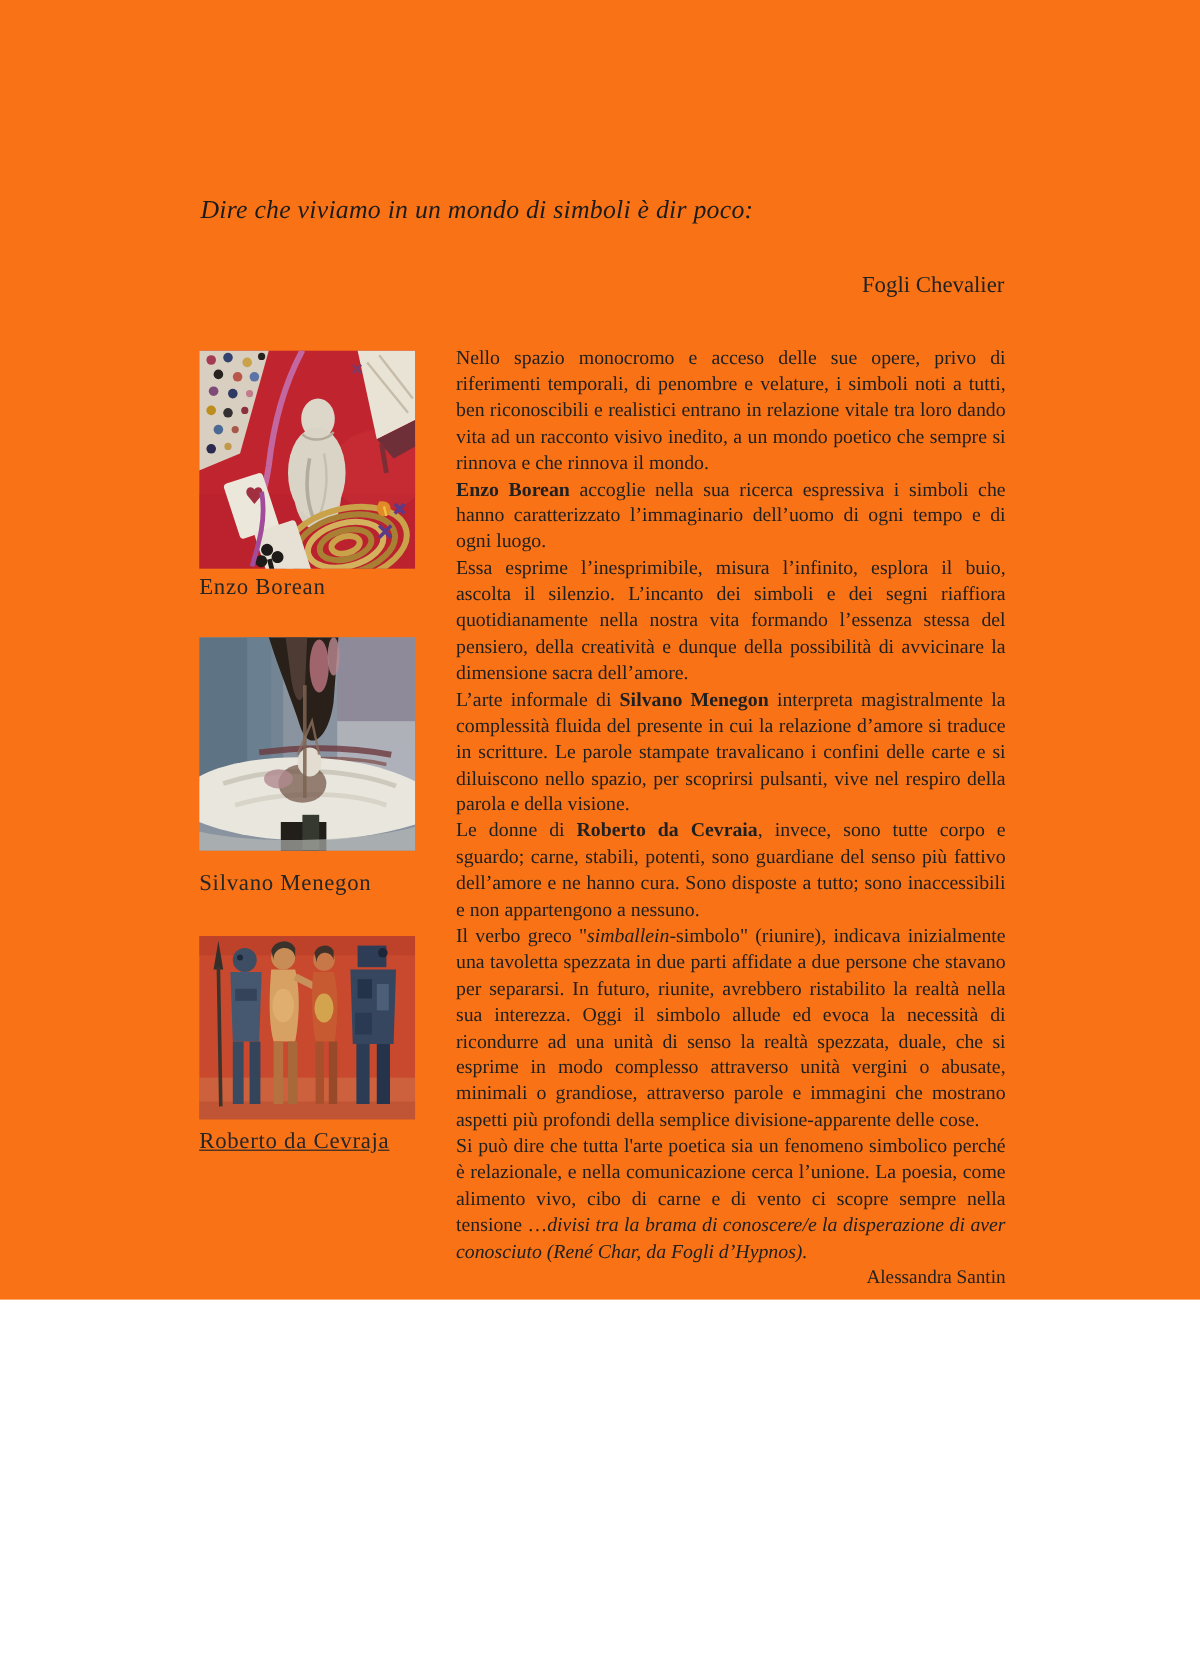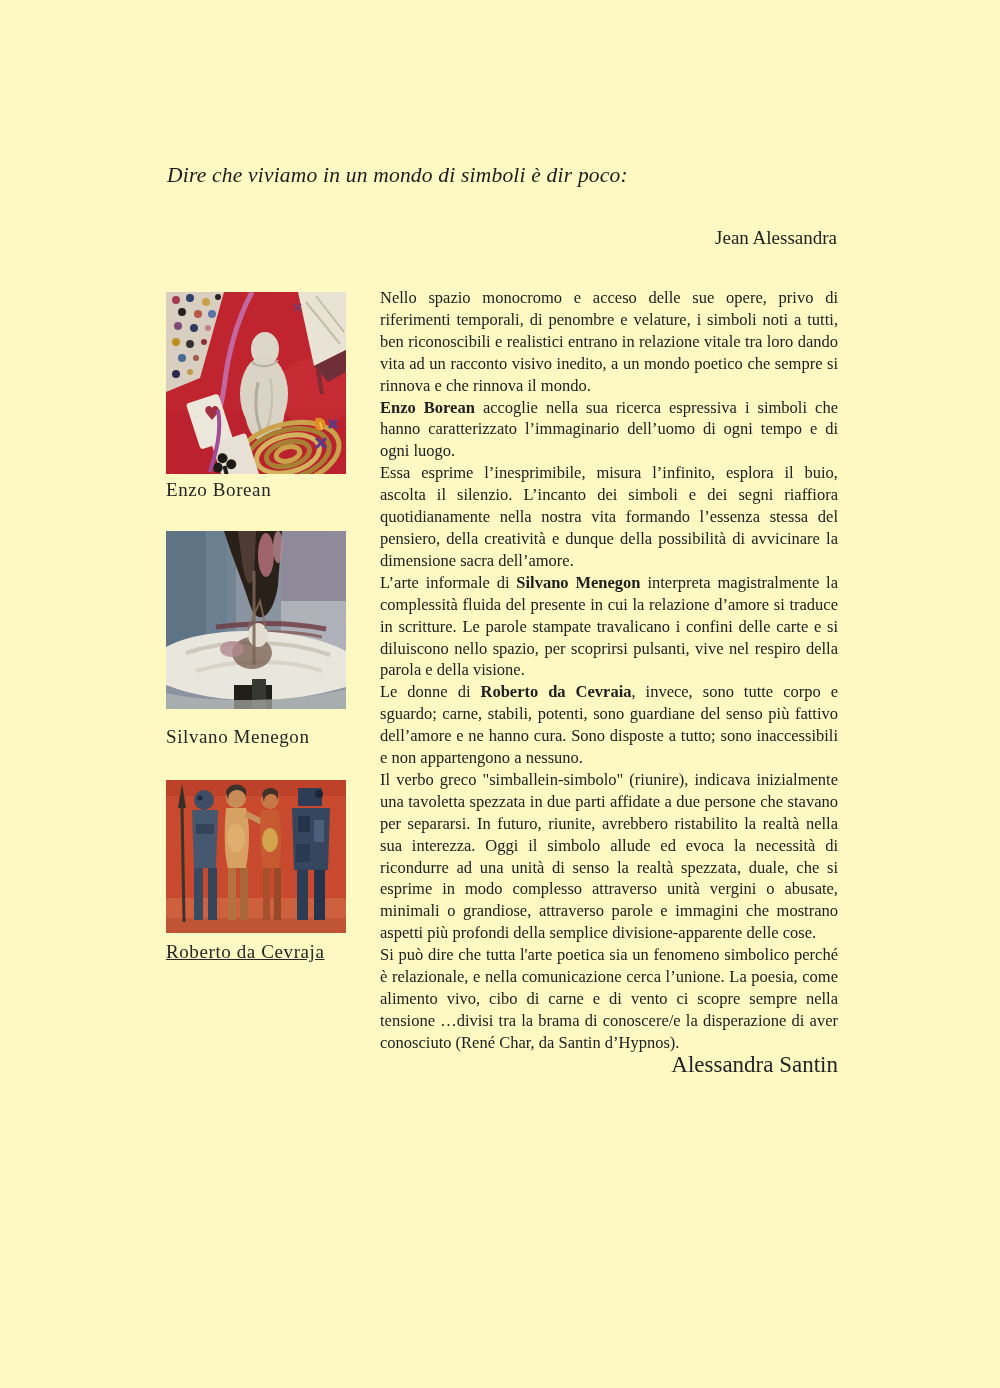--- a/index.html
+++ b/index.html
@@ -1,20 +1,20 @@
 <!DOCTYPE html>
 <html lang="it"><head>
 <meta charset="utf-8">
 <style>
   html,body{margin:0;padding:0;}
   body{
     width:1000px;height:1388px;background:#ffffff;
     font-family:"Liberation Serif","DejaVu Serif",serif;color:#1f1f1f;
   }
-  .page{position:relative;width:1000px;height:1388px;background:#fef9c3;overflow:hidden;}
+  .page{position:relative;width:1000px;height:1083px;background:#f97316;overflow:hidden;}
 
   .quote{
     position:absolute;left:167px;top:161px;width:620px;
     font-style:italic;font-size:21.5px;line-height:28.5px;color:#1b1b1b;
     letter-spacing:0.2px;
   }
   .attribution{
     position:absolute;left:380px;top:227px;width:457px;
     text-align:right;font-size:19px;color:#222;
   }
@@ -29,32 +29,32 @@
   .cap-2{margin-top:17px;}
   .cap-3{margin-top:8px;text-decoration:underline;}
 
   .body-col{
     position:absolute;left:380px;top:287px;width:458px;
     font-size:16.5px;line-height:21.9px;text-align:justify;color:#202020;
     hyphens:auto;-webkit-hyphens:auto;
   }
   .body-col p{margin:0;}
   .b{font-weight:700;}
-  .i{}
-  .signature{text-align:right;font-size:23px;color:#222;}
+  .i{font-style:italic;}
+  .signature{text-align:right;font-size:16px;color:#222;}
 </style>
 </head>
 <body>
 
 <div class="page">
 
   <div class="quote">
     <div>Dire che viviamo in un mondo di simboli è dir poco:</div>
   </div>
-  <div class="attribution">Jean Alessandra</div>
+  <div class="attribution">Fogli Chevalier</div>
 
   <div class="figure fig-1">
     <svg viewBox="0 0 180 182" height="182" role="img">
       <rect width="180" height="182" fill="#c0242e"></rect>
       <rect x="0" y="120" width="180" height="62" fill="#b01f2a" opacity="0.3"></rect>
       <ellipse cx="150" cy="100" rx="40" ry="34" fill="#cb2f38" opacity="0.5"></ellipse>
 
       <polygon points="0,0 58,0 34,86 0,100" fill="#d9cfc0"></polygon>
       <g>
         <circle cx="10" cy="8" r="4" fill="#a43b53"></circle>
@@ -210,17 +210,17 @@
     <div class="caption cap-3">Roberto da Cevraja</div>
   </div>
 
   <div class="body-col">
     <p><span>Nello spazio monocromo e acceso delle sue opere, privo di riferimenti temporali, di penombre e velature, i simboli noti a tutti, ben riconoscibili e realistici entrano in relazione vitale tra loro dando vita ad un racconto visivo inedito, a un mondo poetico che sempre si rinnova e che rinnova il mondo.</span></p>
     <p><span class="b">Enzo Borean</span><span> accoglie nella sua ricerca espressiva i simboli che hanno caratterizzato l’immaginario dell’uomo di ogni tempo e di ogni luogo.</span></p>
     <p><span>Essa esprime l’inesprimibile, misura l’infinito, esplora il buio, ascolta il silenzio. L’incanto dei simboli e dei segni riaffiora quotidianamente nella nostra vita formando l’essenza stessa del pensiero, della creatività e dunque della possibilità di avvicinare la dimensione sacra dell’amore.</span></p>
     <p><span>L’arte informale di </span><span class="b">Silvano Menegon</span><span> interpreta magistralmente la complessità fluida del presente in cui la relazione d’amore si traduce in scritture. Le parole stampate travalicano i confini delle carte e si diluiscono nello spazio, per scoprirsi pulsanti, vive nel respiro della parola e della visione.</span></p>
     <p><span>Le donne di </span><span class="b">Roberto da Cevraia</span><span>, invece, sono tutte corpo e sguardo; carne, stabili, potenti, sono guardiane del senso più fattivo dell’amore e ne hanno cura. Sono disposte a tutto; sono inaccessibili e non appartengono a nessuno.</span></p>
     <p><span>Il verbo greco "</span><span class="i">simballein</span><span>-simbolo" (riunire), indicava inizialmente una tavoletta spezzata in due parti affidate a due persone che stavano per separarsi. In futuro, riunite, avrebbero ristabilito la realtà nella sua interezza. Oggi il simbolo allude ed evoca la necessità di ricondurre ad una unità di senso la realtà spezzata, duale, che si esprime in modo complesso attraverso unità vergini o abusate, minimali o grandiose, attraverso parole e immagini che mostrano aspetti più profondi della semplice divisione-apparente delle cose.</span></p>
-    <p><span>Si può dire che tutta l'arte poetica sia un fenomeno simbolico perché è relazionale, e nella comunicazione cerca l’unione. La poesia, come alimento vivo, cibo di carne e di vento ci scopre sempre nella tensione …</span><span class="i">divisi tra la brama di conoscere/e la disperazione di aver conosciuto (René Char, da Santin d’Hypnos).</span></p>
+    <p><span>Si può dire che tutta l'arte poetica sia un fenomeno simbolico perché è relazionale, e nella comunicazione cerca l’unione. La poesia, come alimento vivo, cibo di carne e di vento ci scopre sempre nella tensione …</span><span class="i">divisi tra la brama di conoscere/e la disperazione di aver conosciuto (René Char, da Fogli d’Hypnos).</span></p>
     <div class="signature">Alessandra Santin</div>
   </div>
 
 </div>
 
 </body></html>

